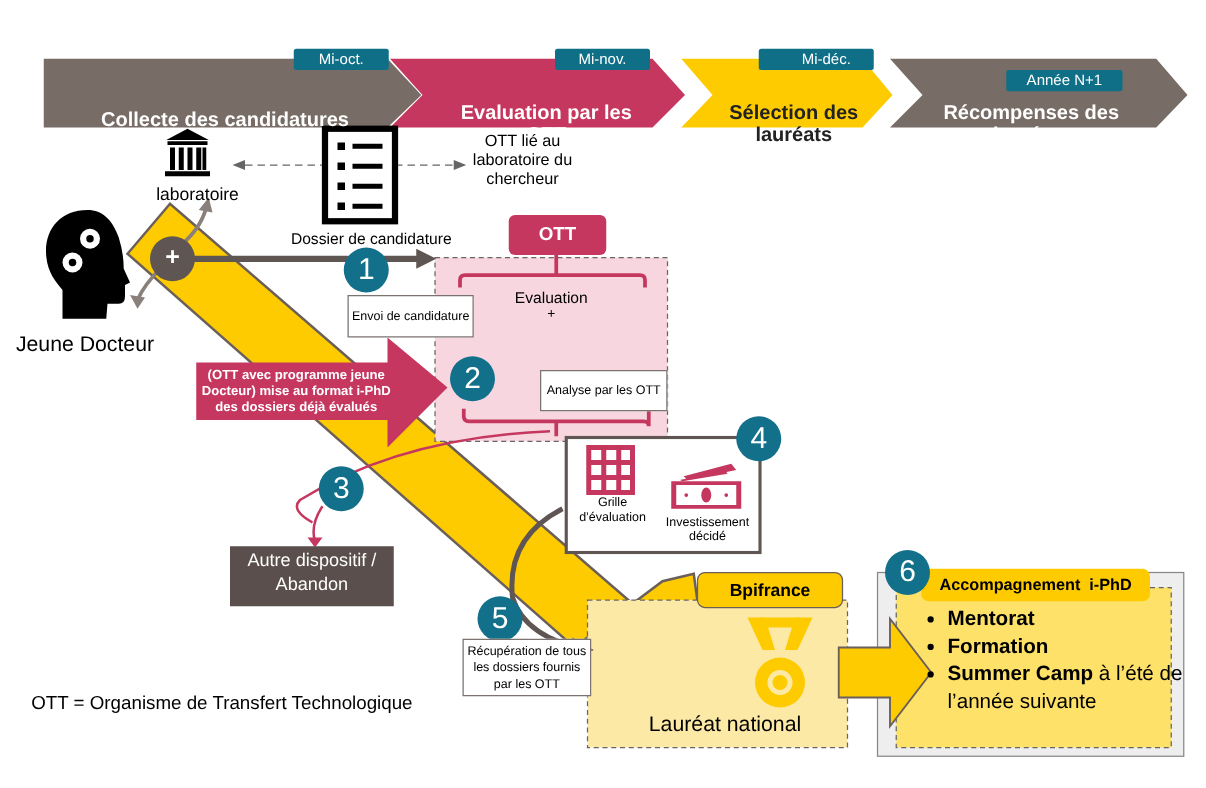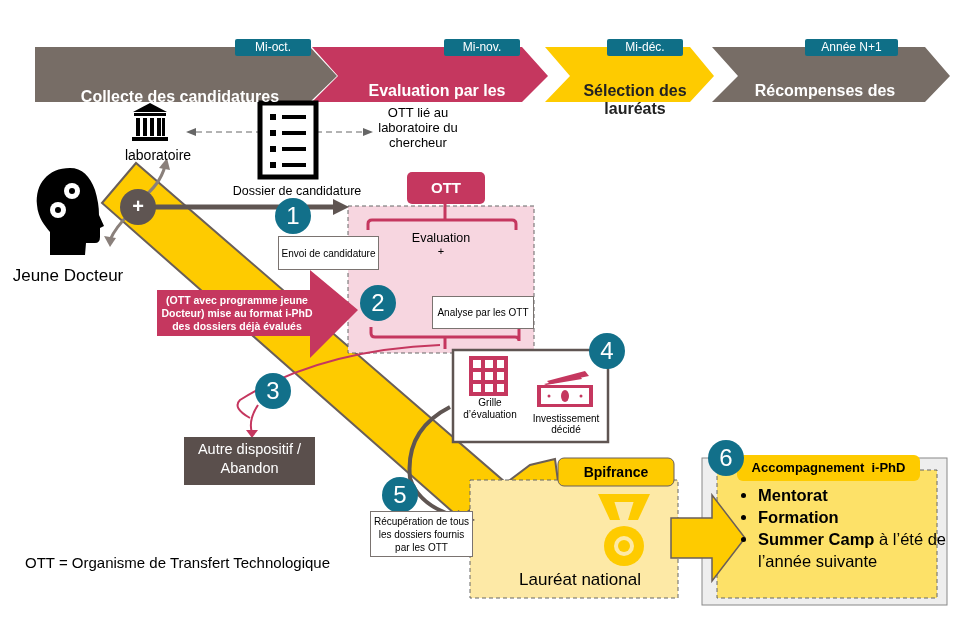--- a/index.html
+++ b/index.html
@@ -130,22 +130,22 @@
   <rect x="184" y="437" width="131" height="48" fill="#5a4f4c"></rect>
 </svg>
 
 <div class="phase-label" style="left:45px;top:62px;width:270px;height:30px;">Collecte des candidatures</div>
 <div class="phase-label" style="left:362px;top:62px;width:150px;height:36px;">Evaluation par les OTT</div>
 <div class="phase-label dark" style="left:580px;top:62px;width:110px;height:36px;">Sélection des lauréats</div>
 <div class="phase-label" style="left:745px;top:62px;width:160px;height:36px;">Récompenses des lauréats</div>
 
 <div class="date-tag" style="left:235px;top:39px;width:76px;">Mi-oct.</div>
 <div class="date-tag" style="left:444px;top:39px;width:76px;">Mi-nov.</div>
-<div class="date-tag" style="left:607px;top:39px;width:76px;">Mi-déc.</div>
-<div class="date-tag" style="left:805px;top:39px;width:93px;">Année N+1</div>
+<div class="date-tag" style="left:607px;top:39px;width:76px;padding-left:16px;">Mi-déc.</div>
+<div class="date-tag" style="left:805px;top:56px;width:93px;">Année N+1</div>
 
 <div class="plain" style="left:118px;top:148px;width:80px;font-size:14px;">laboratoire</div>
 <div class="plain" style="left:222px;top:184px;width:150px;font-size:12.5px;">Dossier de candidature</div>
 <div class="plain" style="left:373px;top:105px;width:90px;font-size:13px;">OTT lié au laboratoire du chercheur</div>
 <div class="plain" style="left:2px;top:268px;width:132px;font-size:17px;">Jeune Docteur</div>
 <div class="abs" style="left:128px;top:195px;width:20px;text-align:center;color:#fff;font-size:20px;font-weight:bold;line-height:22px;">+</div>
 
 <div class="abs" style="left:407px;top:172px;width:78px;height:32px;line-height:32px;text-align:center;color:#fff;font-weight:bold;font-size:15px;">OTT</div>
 <div class="plain" style="left:348px;top:230px;width:186px;font-size:12.5px;line-height:16px;">
   <div>Evaluation</div>

